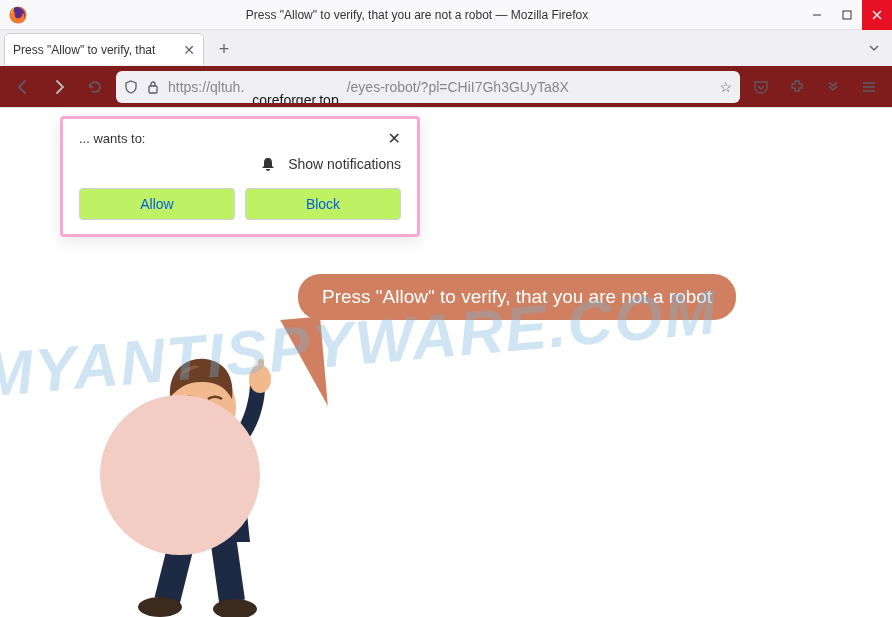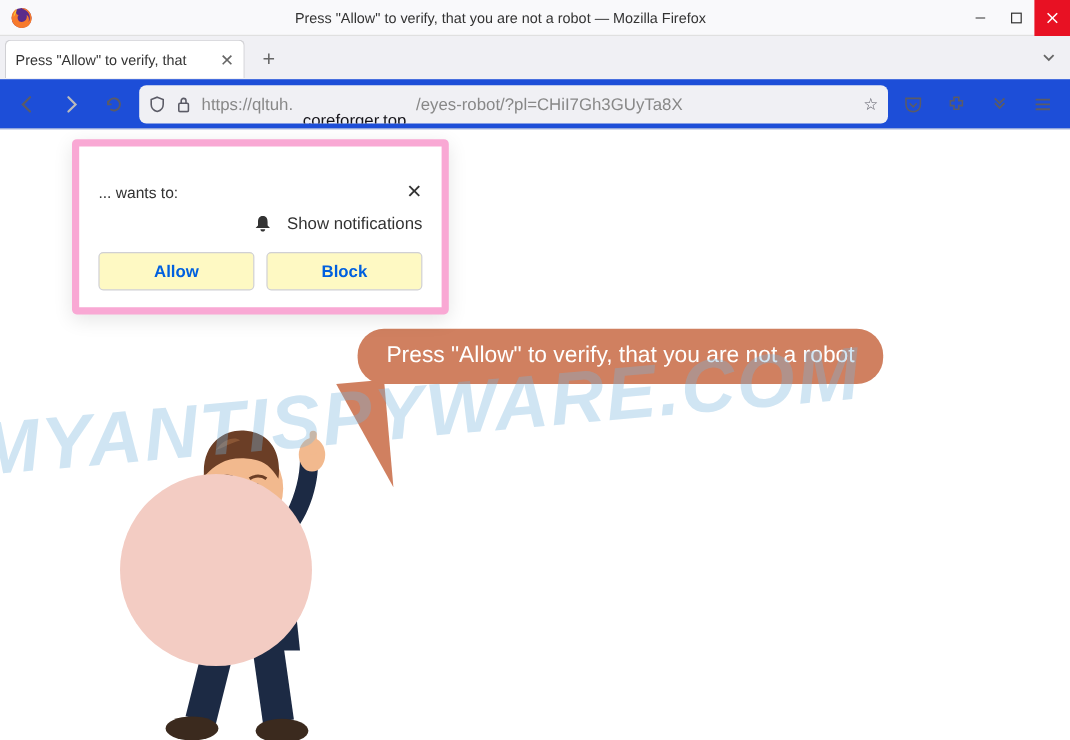--- a/index.html
+++ b/index.html
@@ -86,21 +86,21 @@
       margin-right: 8px;
       color: #666;
       font-size: 14px;
     }
     
     
     .nav-bar {
       height: 42px;
       display: flex;
       align-items: center;
-      background: #1d4ed8;
+      background: #7f1d1d;
       padding: 0 8px;
       gap: 6px;
       border-bottom: 1px solid #e0e0e0;
     }
     .nav-btn {
       width: 30px;
       height: 30px;
       display: flex;
       align-items: center;
       justify-content: center;
@@ -133,26 +133,26 @@
       height: calc(617px - 30px - 36px - 42px);
       background: #fff;
       overflow: hidden;
     }
     
     
     .perm-popup {
       position: absolute;
       left: 60px;
       top: 8px;
-      width: 314px;
+      width: 360px;
       background: #fff;
-      border: 6px solid #f9a8d4;
+      border: 3px solid #f9a8d4;
       box-shadow: 0 4px 16px rgba(0,0,0,0.1);
       border-radius: 4px;
-      padding: 28px 16px 14px 16px;
+      padding: 10px 16px 14px 16px;
       z-index: 100;
     }
     .perm-header {
       display: flex;
       align-items: center;
       justify-content: space-between;
       font-size: 13px;
       color: #333;
       margin-bottom: 8px;
     }
@@ -168,28 +168,27 @@
     }
     .perm-buttons {
       display: flex;
       gap: 10px;
     }
     .perm-btn {
       flex: 1;
       height: 32px;
       border: 1px solid #d0d0d4;
       border-radius: 4px;
-      background: #fef9c3;
+      background: #bef264;
       color: #0060df;
       font-size: 14px;
       display: flex;
       align-items: center;
       justify-content: center;
       cursor: pointer;
-      font-weight: bold;
     }
     
     
     .speech-bubble {
       position: absolute;
       left: 298px;
       top: 166px;
       background: #d08060;
       color: #fff;
       padding: 12px 24px;

